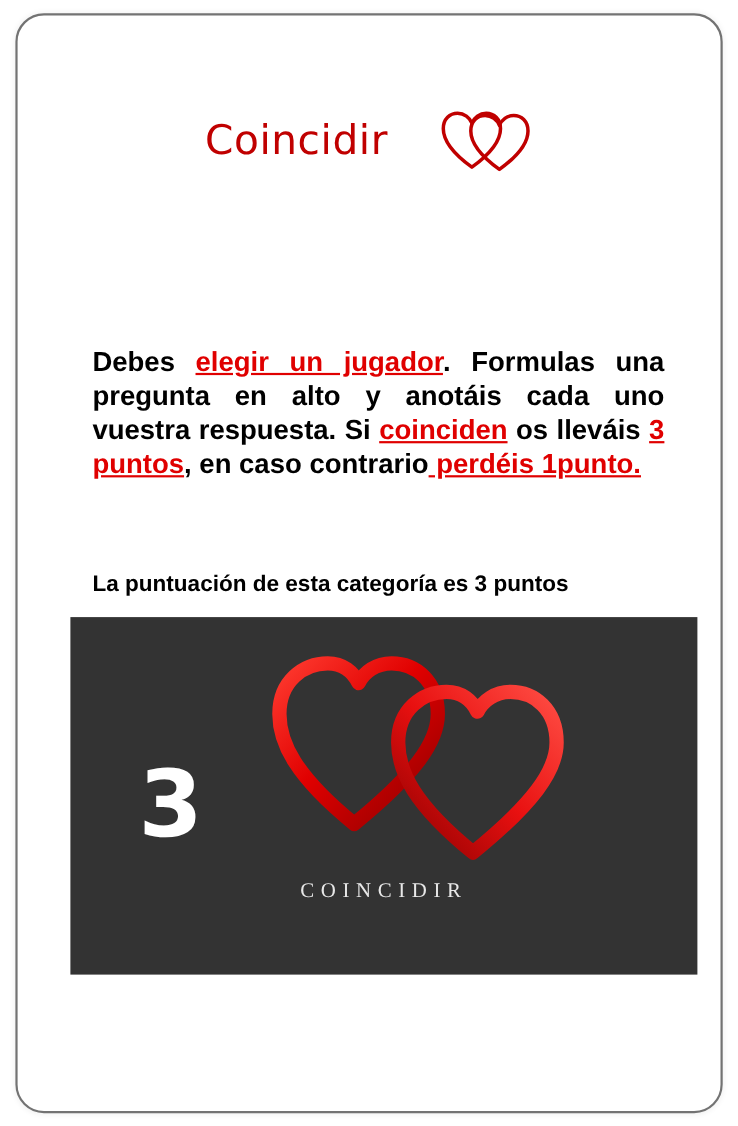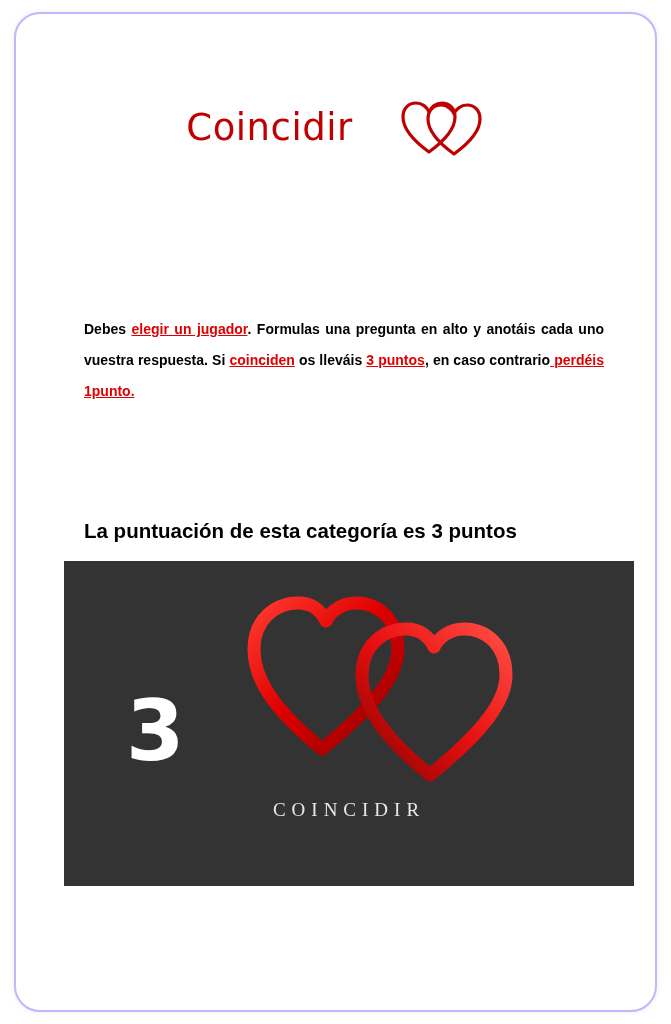--- a/index.html
+++ b/index.html
@@ -14,21 +14,21 @@
     overflow: hidden;
   }
 
   #card {
     position: absolute;
     left: 14px;
     top: 12px;
     width: 643px;
     height: 1000px;
     background: #ffffff;
-    border: 2px solid #c4b5fd;
+    border: 2px solid #737373;
     border-radius: 26px;
     box-sizing: border-box;
     box-shadow: 0 0 6px rgba(0,0,0,0.07);
   }
 
   
   #header {
     position: absolute;
     left: 0;
     top: 78px;
@@ -51,21 +51,21 @@
     height: 58px;
     position: relative;
   }
 
   
   #body-text {
     position: absolute;
     left: 68px;
     top: 300px;
     width: 520px;
-    font-size: 14px;
+    font-size: 25px;
     font-weight: bold;
     color: #000000;
     line-height: 31px;
     text-align: justify;
     text-justify: inter-word;
   }
   .red {
     color: #e00000;
   }
   .uline {

